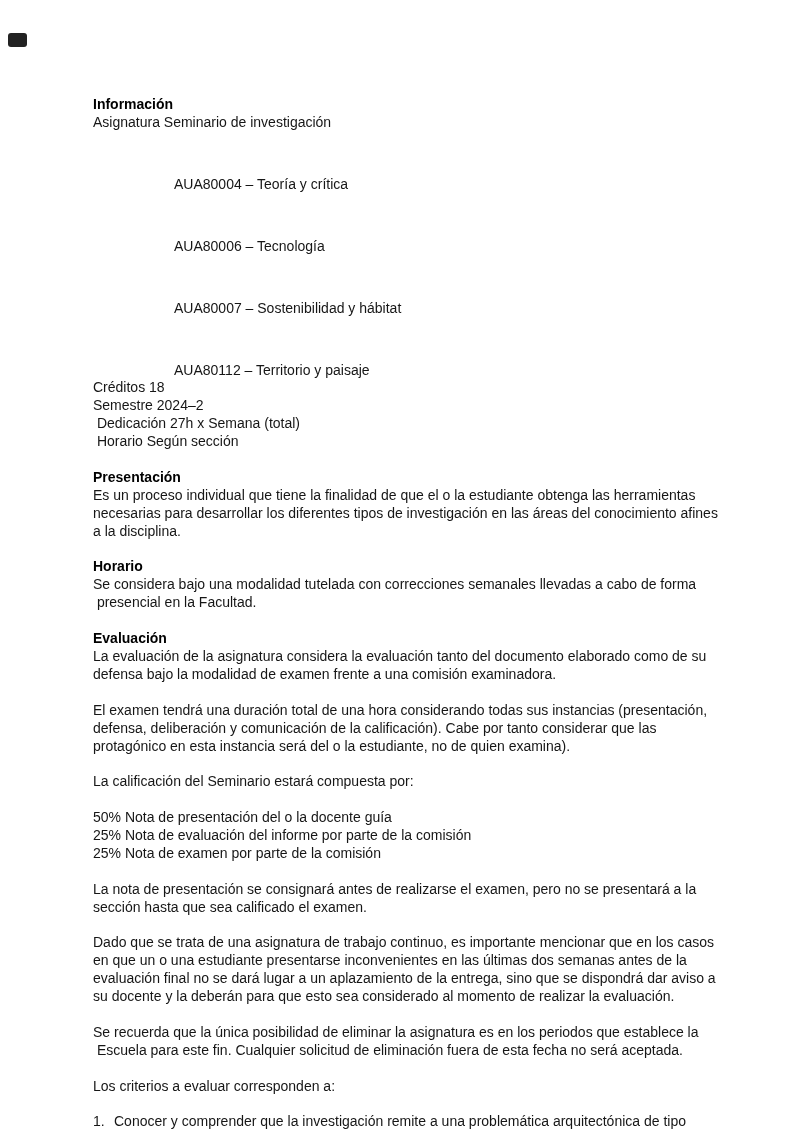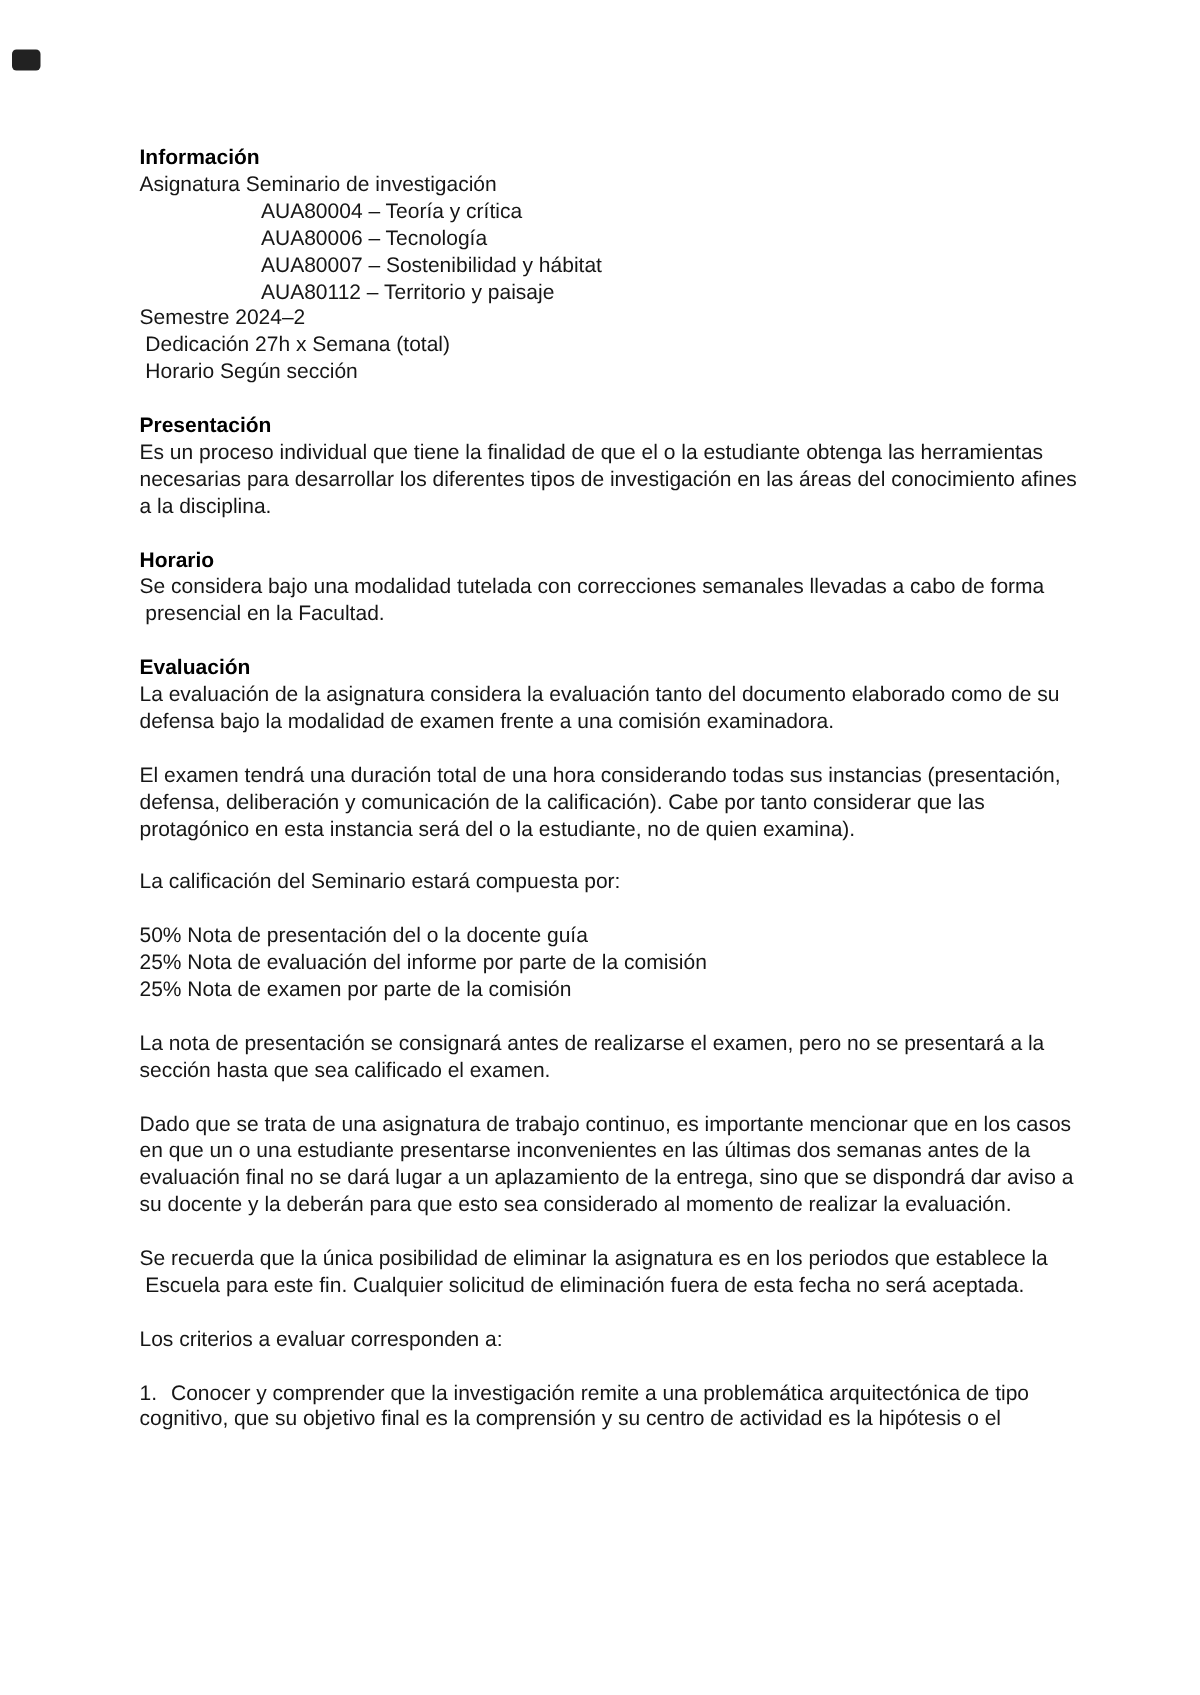--- a/index.html
+++ b/index.html
@@ -36,20 +36,21 @@
   }
   .line {
     white-space: pre;
   }
   .heading {
     font-weight: bold;
     color: #000000;
   }
   .indent {
     padding-left: 81px;
+    margin-top: 44px;
   }
   .blank {
     height: 17.9px;
   }
   .li-num {
     display: inline-block;
     width: 21px;
   }
 </style>
 </head>
@@ -57,20 +58,21 @@
 
 <div class="page">
   <div class="corner-mark"></div>
   <div id="doc" class="doc">
       <div class="line heading">Información</div>
       <div class="line">Asignatura Seminario de investigación</div>
       <div class="line indent">AUA80004 – Teoría y crítica</div>
       <div class="line indent">AUA80006 – Tecnología</div>
       <div class="line indent">AUA80007 – Sostenibilidad y hábitat</div>
       <div class="line indent">AUA80112 – Territorio y paisaje</div>
+      <div class="line">Créditos 18</div>
       <div class="line">Semestre 2024–2</div>
       <div class="line"> Dedicación 27h x Semana (total)</div>
       <div class="line"> Horario Según sección</div>
       <div class="blank"></div>
       <div class="line heading">Presentación</div>
       <div class="line">Es un proceso individual que tiene la finalidad de que el o la estudiante obtenga las herramientas</div>
       <div class="line">necesarias para desarrollar los diferentes tipos de investigación en las áreas del conocimiento afines</div>
       <div class="line">a la disciplina.</div>
       <div class="blank"></div>
       <div class="line heading">Horario</div>

